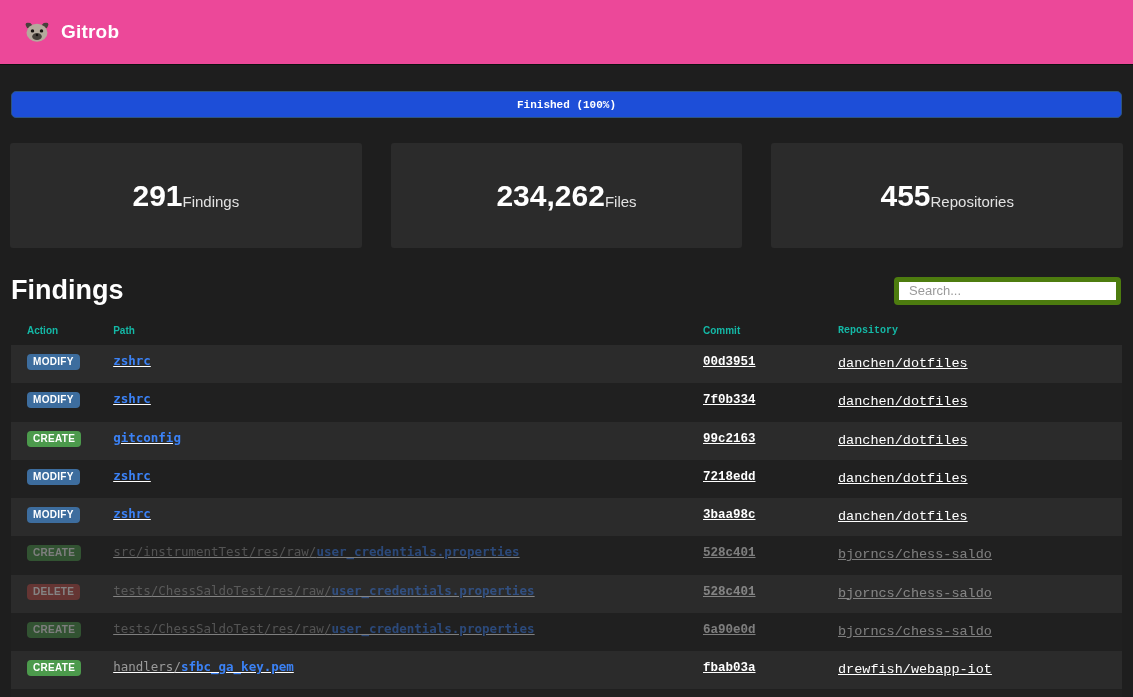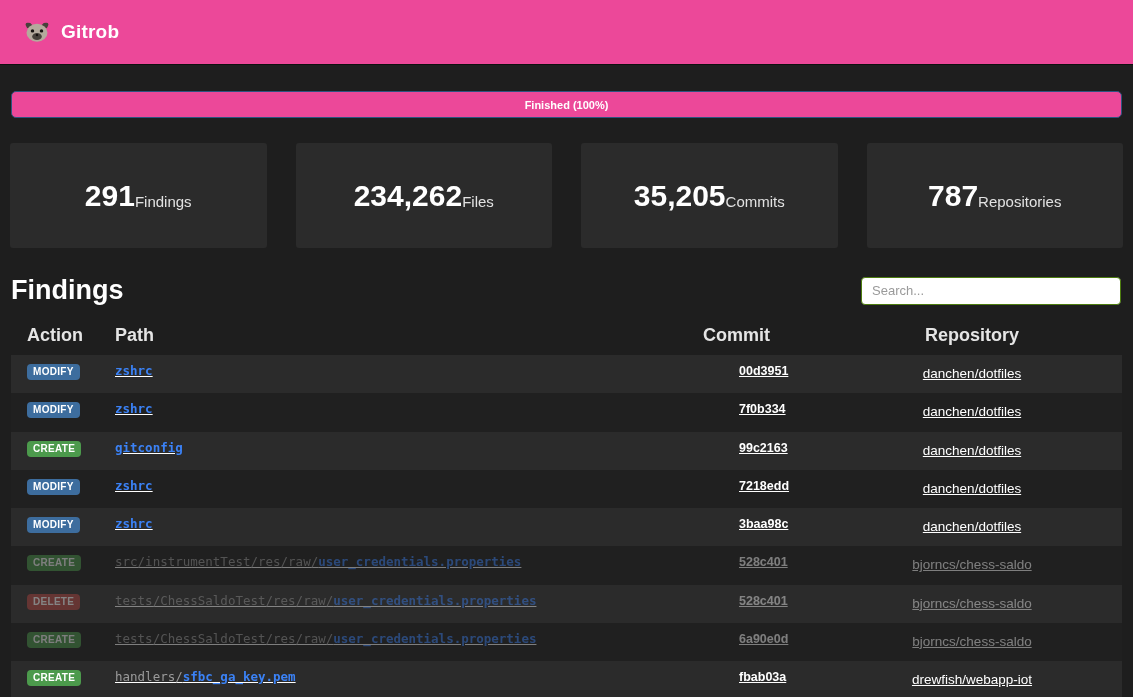--- a/index.html
+++ b/index.html
@@ -14,74 +14,74 @@
     height:65px; background:#ec4899; border-bottom:1px solid #101010;
     display:flex; align-items:center; padding:0 22px;
   }
   .brand-link { display:flex; align-items:center; text-decoration:none; color:#fff; }
   .logo { margin-right:9px; display:flex; align-items:center; }
   .brand-text { font-size:19px; font-weight:700; letter-spacing:.2px; }
 
   
   .progress-wrap { margin:26px 11px 0 11px; }
   .progress {
-    height:27px; background:#ec4899; border:1px solid #2d5480; border-radius:5px;
-    display:flex; align-items:center; justify-content:center;
+    height:27px; background:#1d4ed8; border:1px solid #2d5480; border-radius:5px;
+    display:flex; align-items:center; justify-content:center;font-family:Liberation Mono, monospace;
   }
   .progress-label { font-size:11px; font-weight:700; color:#fff; }
 
   
   .stats { display:flex; gap:29px; margin:25px 10px 0 10px; }
   .card {
     flex:1; background:#2b2b2b; border-radius:3px; height:105px;
     display:flex; align-items:center; justify-content:center;
   }
   .card .value { font-size:30px; font-weight:700; color:#fff; }
   .card .label { font-size:15px; color:#e2e2e2; margin-top:11px; font-weight:400; }
 
   
   .findings-head {
     display:flex; align-items:center; justify-content:space-between;
     margin:27px 12px 0 11px;
   }
   .findings-title { font-size:27px; font-weight:600; color:#fff; }
   .search {
-    width:260px; height:28px; background:#fff; border:1px solid #4d7c0f; border-radius:4px;
+    width:227px; height:28px; background:#fff; border:5px solid #4d7c0f; border-radius:4px;
     padding:0 10px; font-size:13px; font-family:"Liberation Sans", sans-serif; color:#333;margin-left:30px;
   }
   .search::placeholder { color:#9a9a9a; }
 
   
   table { width:1111px; margin:10px 11px 0 11px; border-collapse:collapse; }
   th {
-    font-size:18px; font-weight:700; color:#e5e5e5; text-align:left;
+    font-size:10px; font-weight:700; color:#14b8a6; text-align:left;
     padding:9px 16px;
   }
   th.col-commit, td.cell-commit { text-align:left; width:135px; }
-  th.col-repo,   td.cell-repo   { text-align:center; width:300px; }
+  th.col-repo,   td.cell-repo   { text-align:left; width:300px;font-family:Liberation Mono, monospace; }
   th.col-action, td.cell-action { width:70px; }
   tbody tr:nth-child(odd)  { background:#2b2b2b; }
   tbody tr:nth-child(even) { background:#202020; }
   td { padding:8px 16px; font-size:13px; vertical-align:top; }
   a { color:#fff; text-decoration:underline; }
 
   .badge {
     display:inline-block; font-size:10px; font-weight:700; color:#fff;
     padding:3px 6px; border-radius:4px; letter-spacing:.3px; line-height:1;
   }
   .badge-modify { background:#3d6d9e; }
   .badge-create { background:#4c9a4c; }
   .badge-delete { background:#b5433f; }
 
   .path { font-family:"DejaVu Sans Mono", monospace; font-size:12.5px; }
   .path .prefix { color:#9a9a9a; font-weight:400; }
   .path .file   { color:#3b82f6; font-weight:700; }
 
   td.cell-commit a {
-    font-family:Liberation Sans, sans-serif; font-weight:700; font-size:12.5px;margin-left:36px;
+    font-family:Liberation Mono, monospace; font-weight:700; font-size:12.5px;
   }
   td.cell-repo a { font-size:13.5px; line-height:1.65; overflow-wrap:break-word; }
   td.cell-repo { overflow-wrap:break-word; word-break:normal; }
 
   tr.muted td > * { opacity:.42; }
 </style>
 </head>
 <body>
 
 <nav class="navbar">
@@ -110,25 +110,21 @@
 <div class="stats">
   <div class="card">
     <div class="value">291</div>
     <div class="label">Findings</div>
   </div>
   <div class="card">
     <div class="value">234,262</div>
     <div class="label">Files</div>
   </div>
   <div class="card">
-    <div class="value">35,205</div>
-    <div class="label">Commits</div>
-  </div>
-  <div class="card">
-    <div class="value">787</div>
+    <div class="value">455</div>
     <div class="label">Repositories</div>
   </div>
 </div>
 
 <div class="findings-head">
   <div class="findings-title">Findings</div>
   <input class="search" type="text" placeholder="Search..." style="">
 </div>
 
 <table>

